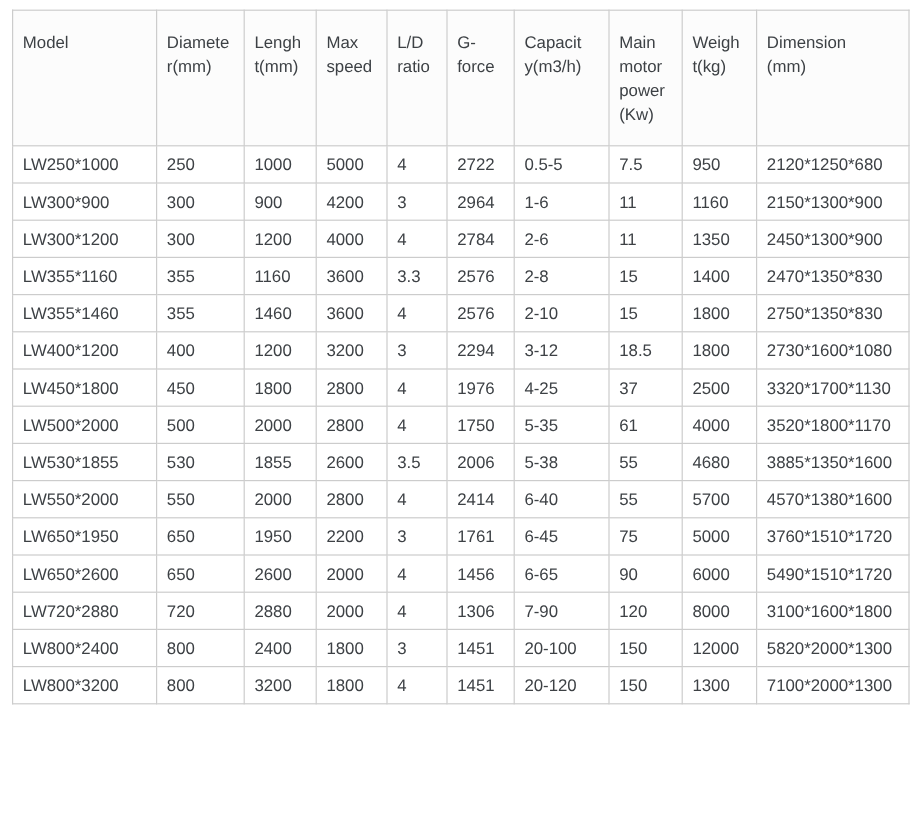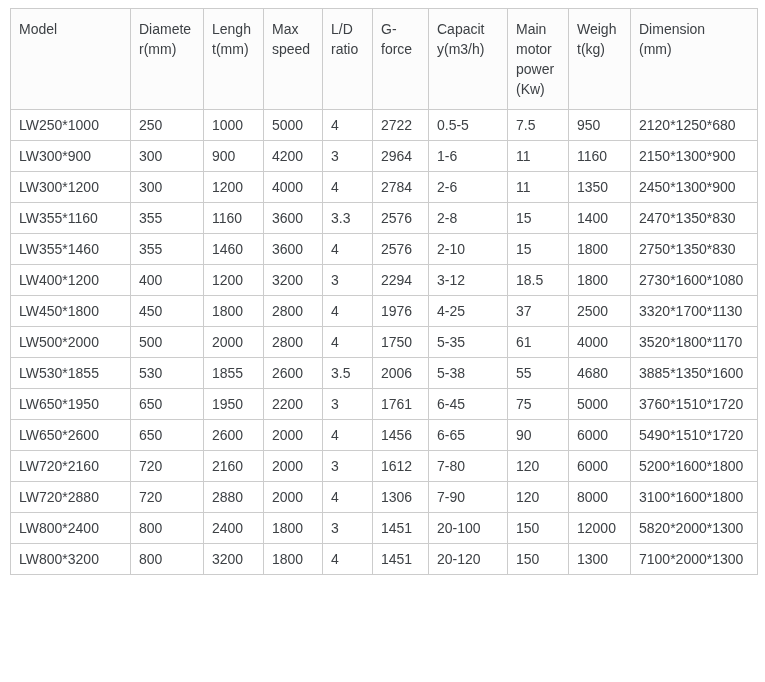--- a/index.html
+++ b/index.html
@@ -25,21 +25,21 @@
   table.spec-table th,
   table.spec-table td {
     border: 1px solid #cccccc;
     text-align: left;
     font-weight: normal;
     overflow: hidden;
   }
   table.spec-table th {
     background: #fcfcfc;
     vertical-align: top;
-    padding: 10px 8px;
+    padding: 16px 8px;
     line-height: 20px;
     white-space: pre-line;
   }
   table.spec-table td {
     padding: 0 8px;
     height: 30px;
     line-height: 30px;
     white-space: nowrap;
     vertical-align: middle;
   }
@@ -200,20 +200,32 @@
           <td>1855</td>
           <td>2600</td>
           <td>3.5</td>
           <td>2006</td>
           <td>5-38</td>
           <td>55</td>
           <td>4680</td>
           <td>3885*1350*1600</td>
         </tr>
         <tr>
+          <td>LW550*2000</td>
+          <td>550</td>
+          <td>2000</td>
+          <td>2800</td>
+          <td>4</td>
+          <td>2414</td>
+          <td>6-40</td>
+          <td>55</td>
+          <td>5700</td>
+          <td>4570*1380*1600</td>
+        </tr>
+        <tr>
           <td>LW650*1950</td>
           <td>650</td>
           <td>1950</td>
           <td>2200</td>
           <td>3</td>
           <td>1761</td>
           <td>6-45</td>
           <td>75</td>
           <td>5000</td>
           <td>3760*1510*1720</td>
@@ -224,32 +236,20 @@
           <td>2600</td>
           <td>2000</td>
           <td>4</td>
           <td>1456</td>
           <td>6-65</td>
           <td>90</td>
           <td>6000</td>
           <td>5490*1510*1720</td>
         </tr>
         <tr>
-          <td>LW720*2160</td>
-          <td>720</td>
-          <td>2160</td>
-          <td>2000</td>
-          <td>3</td>
-          <td>1612</td>
-          <td>7-80</td>
-          <td>120</td>
-          <td>6000</td>
-          <td>5200*1600*1800</td>
-        </tr>
-        <tr>
           <td>LW720*2880</td>
           <td>720</td>
           <td>2880</td>
           <td>2000</td>
           <td>4</td>
           <td>1306</td>
           <td>7-90</td>
           <td>120</td>
           <td>8000</td>
           <td>3100*1600*1800</td>

